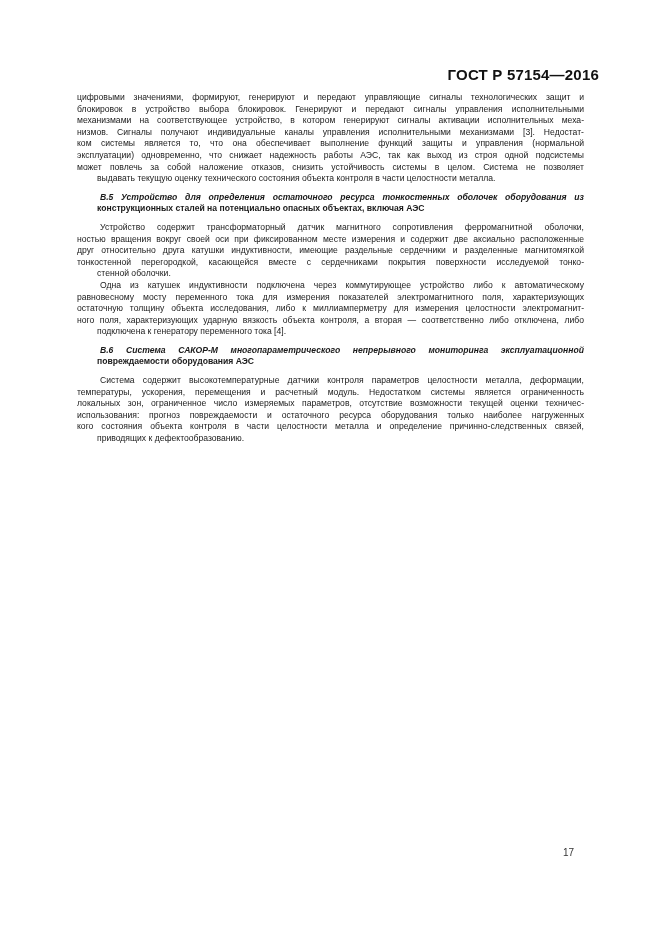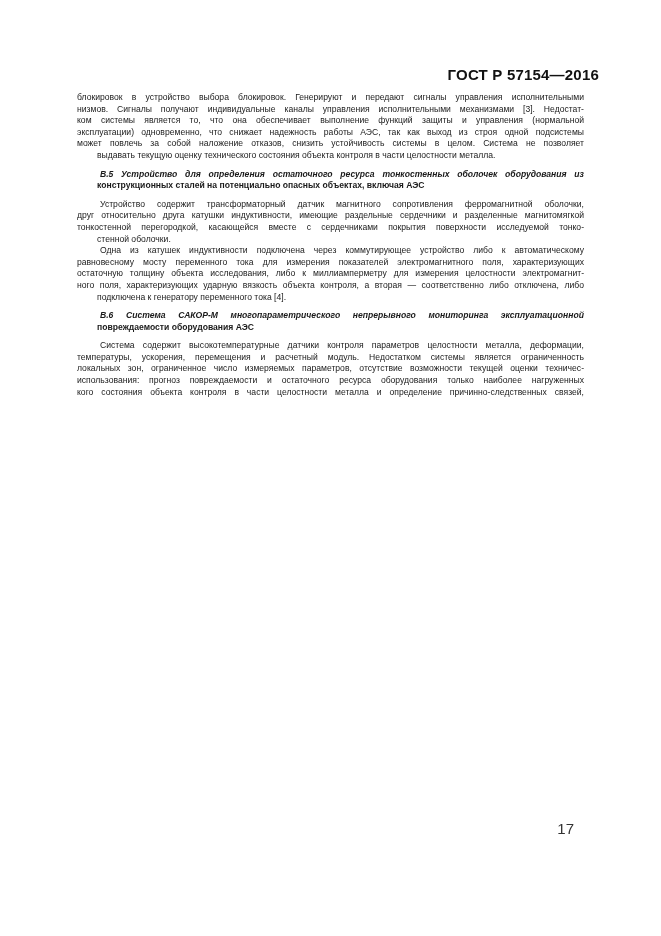--- a/index.html
+++ b/index.html
@@ -16,46 +16,49 @@
       font-size: 8.6px; line-height: 11.6px; text-align: justify; margin: 0;
       text-indent: 0;
     }
     .line { display: block; text-align: justify; text-align-last: justify; white-space: nowrap; }
     .line.last { text-align-last: left; padding-left: 20px; }
     .heading {
       font-weight: bold; font-size: 8.6px; line-height: 11.6px; margin: 7px 0 7px 0;
     }
     .heading .first { padding-left: 23px; font-style: italic; }
     .page-number {
-      position: absolute; top: 820px; right: 87px; font-size: 15px; color: #333;
+      position: absolute; top: 847px; right: 87px; font-size: 10px; color: #333;
     }
   </style>
 </head>
 <body>
 
 <div class="header">ГОСТ Р 57154—2016</div>
 
 <div class="content">
 
   <p class="para">
+    <span class="line">цифровыми значениями, формируют, генерируют и передают управляющие сигналы технологических защит и</span>
     <span class="line">блокировок в устройство выбора блокировок. Генерируют и передают сигналы управления исполнительными</span>
+    <span class="line">механизмами на соответствующее устройство, в котором генерируют сигналы активации исполнительных меха-</span>
     <span class="line">низмов. Сигналы получают индивидуальные каналы управления исполнительными механизмами [3]. Недостат-</span>
     <span class="line">ком системы является то, что она обеспечивает выполнение функций защиты и управления (нормальной</span>
     <span class="line">эксплуатации) одновременно, что снижает надежность работы АЭС, так как выход из строя одной подсистемы</span>
     <span class="line">может повлечь за собой наложение отказов, снизить устойчивость системы в целом. Система не позволяет</span>
     <span class="line last">выдавать текущую оценку технического состояния объекта контроля в части целостности металла.</span>
   </p>
 
   <div class="heading">
     <span class="line first">В.5 Устройство для определения остаточного ресурса тонкостенных оболочек оборудования из</span>
     <span class="line last">конструкционных сталей на потенциально опасных объектах, включая АЭС</span>
   </div>
 
   <p class="para">
     <span class="line" style="padding-left:23px">Устройство содержит трансформаторный датчик магнитного сопротивления ферромагнитной оболочки,</span>
+    <span class="line">ностью вращения вокруг своей оси при фиксированном месте измерения и содержит две аксиально расположенные</span>
     <span class="line">друг относительно друга катушки индуктивности, имеющие раздельные сердечники и разделенные магнитомягкой</span>
     <span class="line">тонкостенной перегородкой, касающейся вместе с сердечниками покрытия поверхности исследуемой тонко-</span>
     <span class="line last">стенной оболочки.</span>
   </p>
 
   <p class="para">
     <span class="line" style="padding-left:23px">Одна из катушек индуктивности подключена через коммутирующее устройство либо к автоматическому</span>
     <span class="line">равновесному мосту переменного тока для измерения показателей электромагнитного поля, характеризующих</span>
     <span class="line">остаточную толщину объекта исследования, либо к миллиамперметру для измерения целостности электромагнит-</span>
     <span class="line">ного поля, характеризующих ударную вязкость объекта контроля, а вторая — соответственно либо отключена, либо</span>
@@ -66,17 +69,18 @@
     <span class="line first">В.6 Система САКОР-М многопараметрического непрерывного мониторинга эксплуатационной</span>
     <span class="line last">повреждаемости оборудования АЭС</span>
   </div>
 
   <p class="para">
     <span class="line" style="padding-left:23px">Система содержит высокотемпературные датчики контроля параметров целостности металла, деформации,</span>
     <span class="line">температуры, ускорения, перемещения и расчетный модуль. Недостатком системы является ограниченность</span>
     <span class="line">локальных зон, ограниченное число измеряемых параметров, отсутствие возможности текущей оценки техничес-</span>
     <span class="line">использования: прогноз повреждаемости и остаточного ресурса оборудования только наиболее нагруженных</span>
     <span class="line">кого состояния объекта контроля в части целостности металла и определение причинно-следственных связей,</span>
+    <span class="line last">приводящих к дефектообразованию.</span>
   </p>
 
 </div>
 
 <div class="page-number">17</div>
 
 </body></html>

